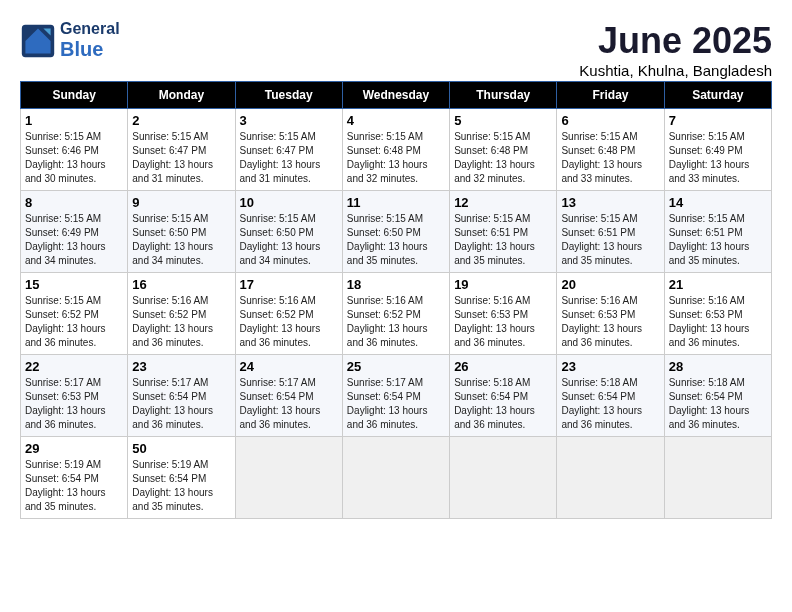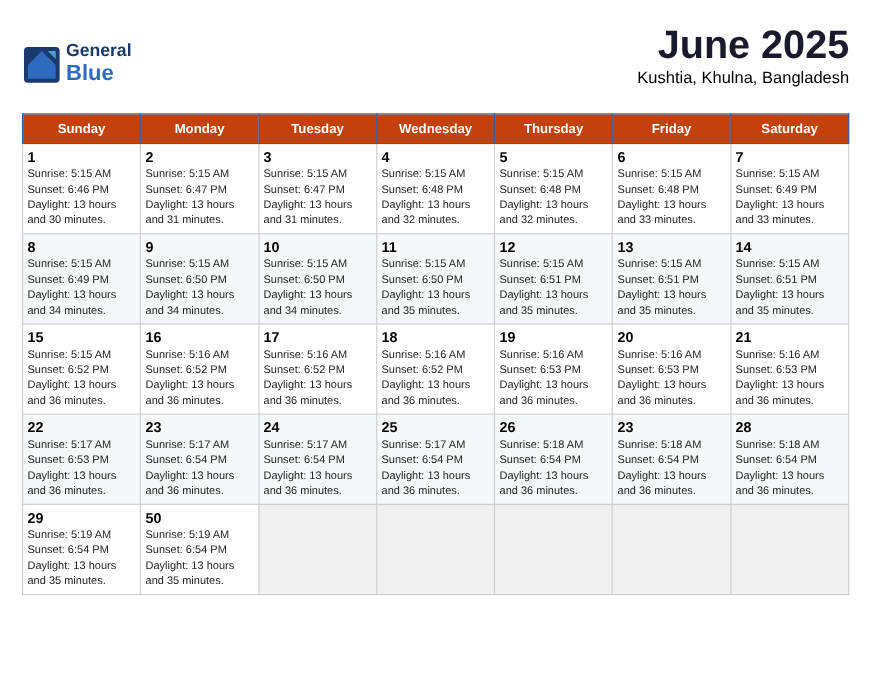--- a/index.html
+++ b/index.html
@@ -6,22 +6,22 @@
     body {
       font-family: Arial, sans-serif;
       background: #fff;
       width: 792px;
       min-height: 612px;
       padding: 20px;
     }
     .header {
       display: flex;
       justify-content: space-between;
-      align-items: flex-end;
-      margin-bottom: 24px;
+      align-items: flex-start;
+      margin-bottom: 2px;
     }
     .logo {
       display: flex;
       align-items: center;
       gap: 4px;
     }
     .logo-icon {
       width: 36px;
       height: 36px;
     }
@@ -36,21 +36,21 @@
     .location {
       font-size: 15px;
       color: #000000;
     }
     table {
       width: 100%;
       border-collapse: collapse;
       font-size: 10px;
     }
     thead th {
-      background: #c2410c;
+      background: #000000;
       color: #fff;
       padding: 6px 4px;
       font-size: 12px;
       font-weight: bold;
       border: 1px solid #2e5fa3;
     }
     td {
       border: 1px solid #ccc;
       vertical-align: top;
       padding: 4px;

